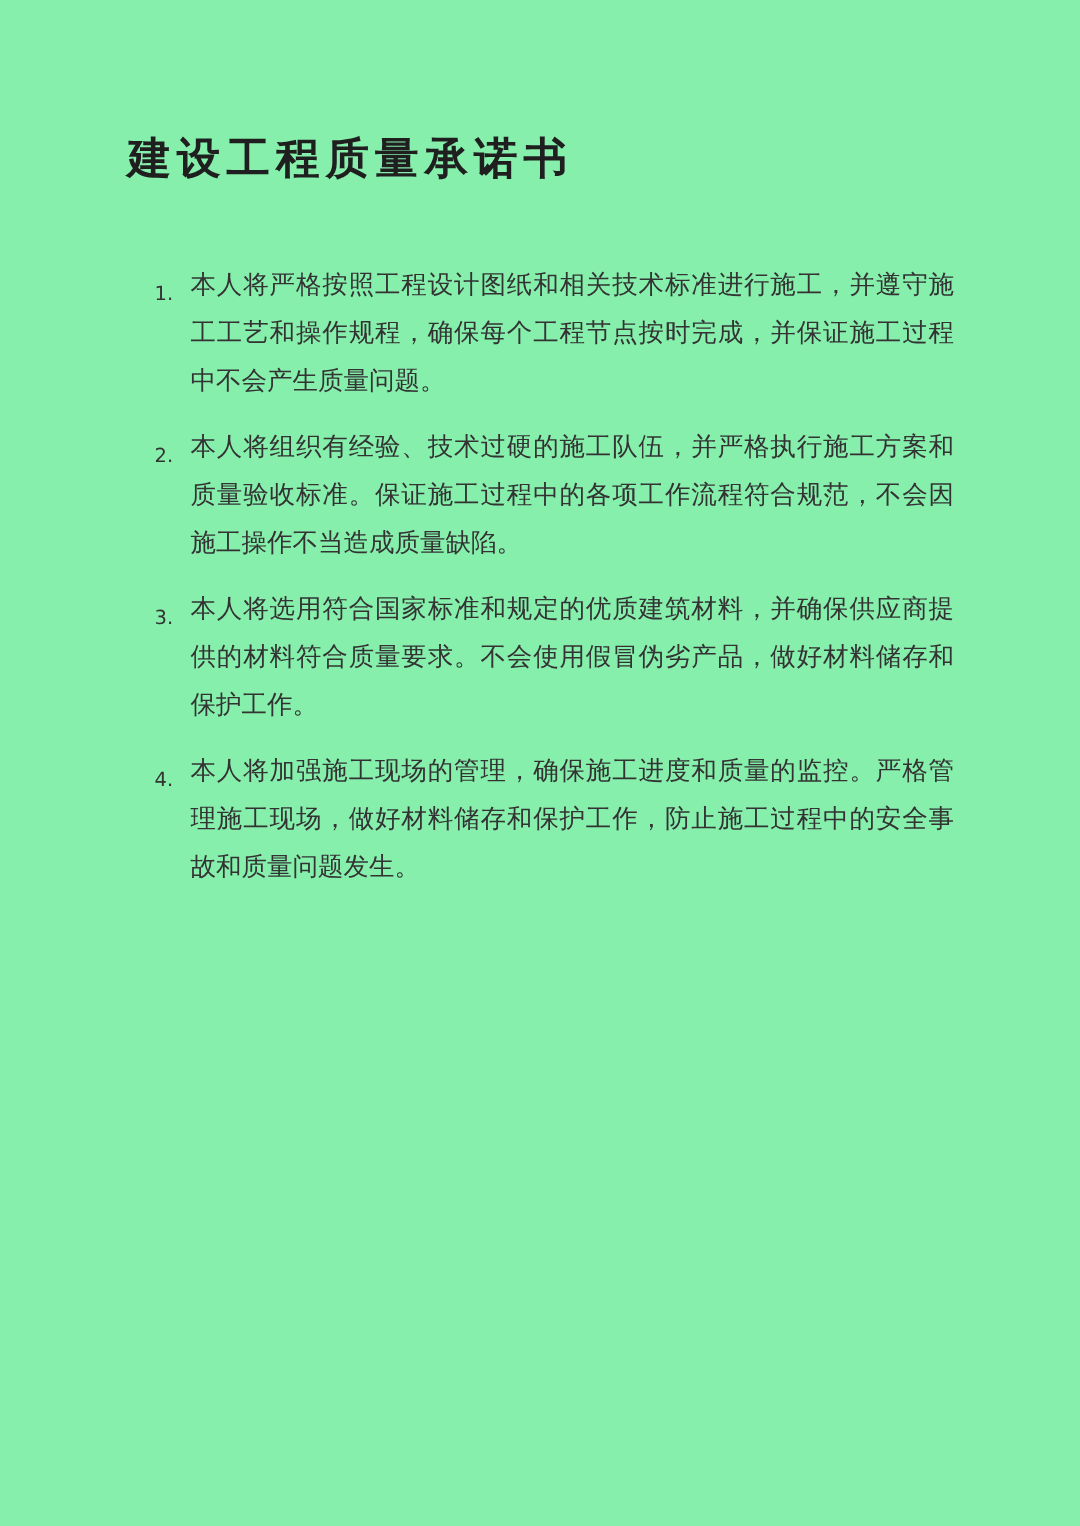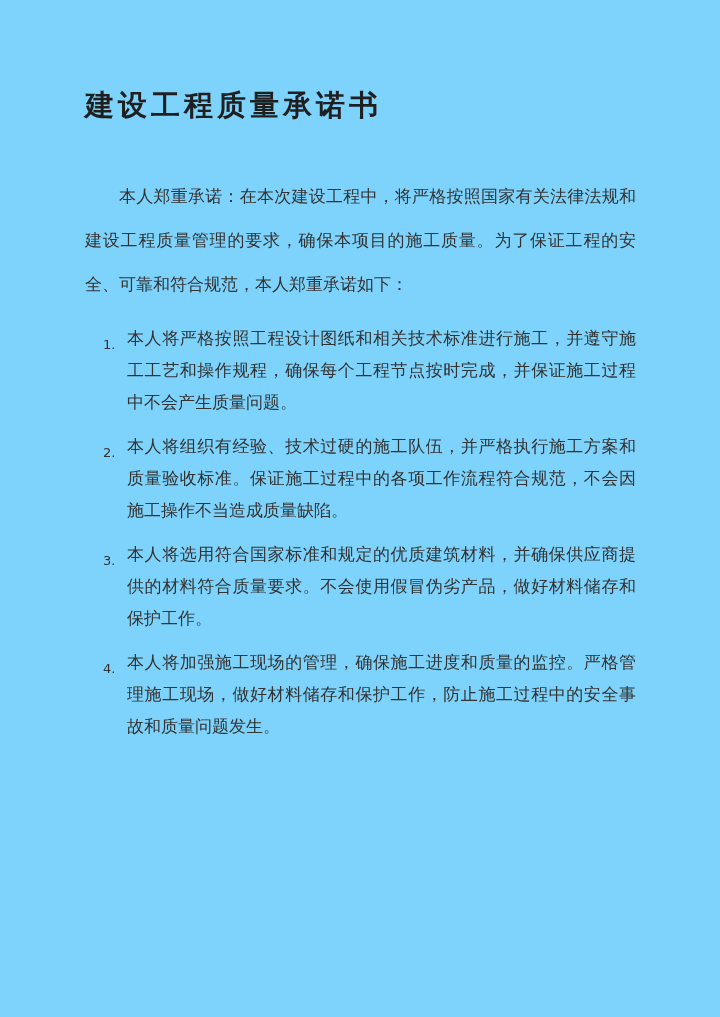--- a/index.html
+++ b/index.html
@@ -5,21 +5,21 @@
   * { margin: 0; padding: 0; box-sizing: border-box; }
   html, body { width: 720px; height: 1017px; }
   body {
     background: #ffffff;
     font-family: "DejaVu Serif", "Liberation Serif", serif;
     color: #333333;
   }
   .page {
     width: 720px;
     height: 1017px;
-    background: #7dd3fc;
+    background: #86efac;
     padding: 86px 84px 0 85px;
     overflow: hidden;
   }
   .doc-title {
     font-size: 29px;
     font-weight: bold;
     letter-spacing: 4px;
     color: #1f1f1f;
     margin-bottom: 48px;
   }
@@ -55,21 +55,20 @@
     color: #333333;
   }
 </style>
 </head>
 <body>
 
 <div class="page">
 
   <h1 class="doc-title">建设工程质量承诺书</h1>
 
-  <p class="intro-paragraph">本人郑重承诺：在本次建设工程中，将严格按照国家有关法律法规和建设工程质量管理的要求，确保本项目的施工质量。为了保证工程的安全、可靠和符合规范，本人郑重承诺如下：</p>
 
   <div class="commitment-list">
 
     <div class="list-item">
       <span class="list-item-number">1.</span>
       <div class="list-item-text">本人将严格按照工程设计图纸和相关技术标准进行施工，并遵守施工工艺和操作规程，确保每个工程节点按时完成，并保证施工过程中不会产生质量问题。</div>
     </div>
 
     <div class="list-item">
       <span class="list-item-number">2.</span>

